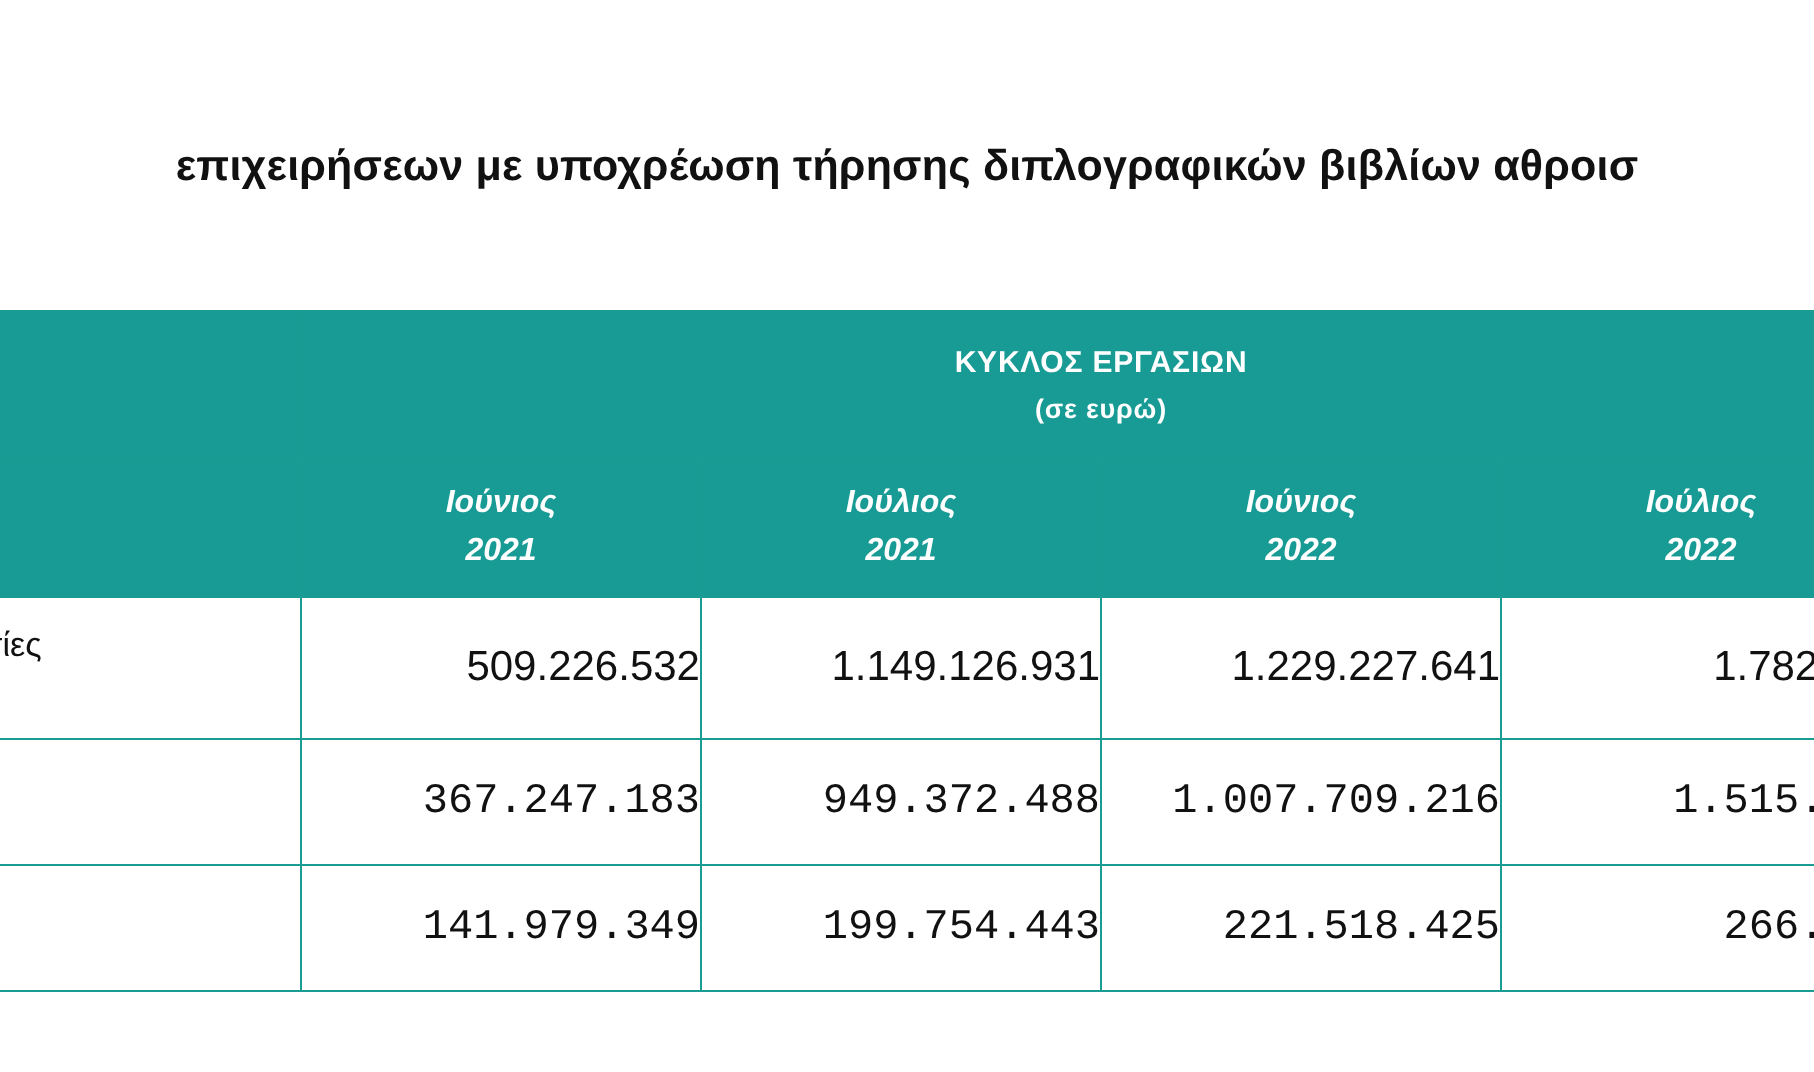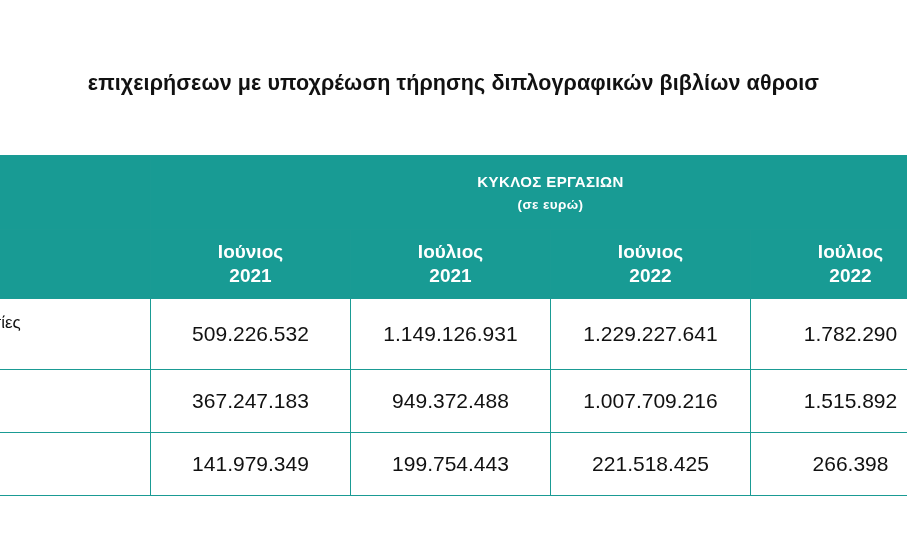--- a/index.html
+++ b/index.html
@@ -79,22 +79,23 @@
   }
   .hdr-left {
     height: 73px;
     font-size: 16px;
     text-align: left;
     padding-left: 10px;
     letter-spacing: 0.3px;
   }
   .hdr-month {
     height: 68px;
-    font-size: 19px;
+    font-size: 16px;
     line-height: 24px;
+    font-style: italic;
   }
   .hdr-month span {
     display: block;
   }
   .hdr-activity {
     height: 68px;
     font-size: 17px;
     text-align: left;
     padding-left: 10px;
   }
@@ -105,30 +106,31 @@
     font-size: 17px;
     line-height: 23px;
     padding: 6px 8px 6px 10px;
     text-align: left;
   }
   .row-label .l2 { display: block; }
   .num {
     background: #ffffff;
     color: #111111;
     font-size: 21px;
-    text-align: center;
+    text-align: right;
     padding: 6px 14px 6px 6px;
     white-space: nowrap;
   }
   tr.data-row td { height: 62px; }
   tr.data-row.tall td { height: 70px; }
 
   
   tr.sep-dotted td {
     border-top: 1px dotted #9ad3cf;
+    font-family: Liberation Mono, monospace;
   }
 </style>
 </head>
 <body>
 
 <div class="page">
 
   <div class="title-block">
     <div class="title-line first">επιχειρήσεων με υποχρέωση τήρησης διπλογραφικών βιβλίων αθροισ</div>
   </div>

